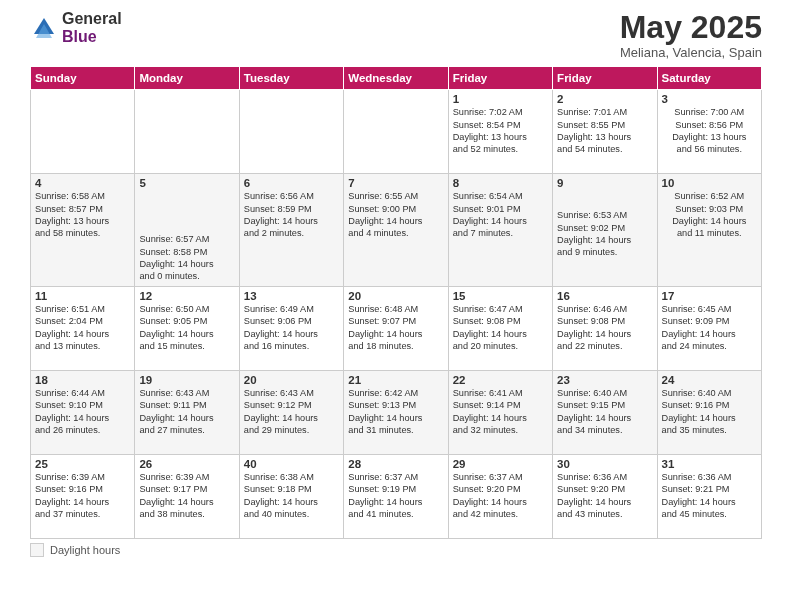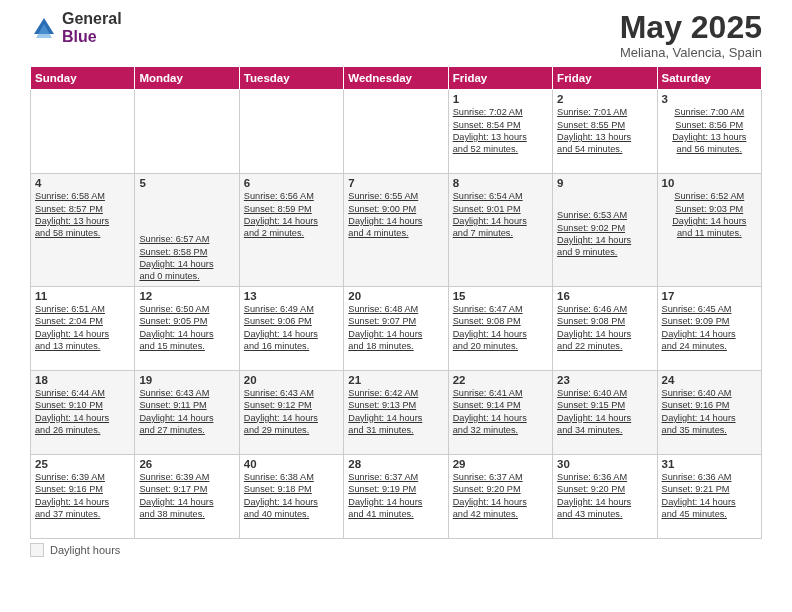--- a/index.html
+++ b/index.html
@@ -86,21 +86,20 @@
     .day-num {
       font-size: 11.5px;
       font-weight: bold;
       color: #333;
       margin-bottom: 1px;
     }
     .day-info {
       font-size: 9.2px;
       color: #333;
       line-height: 1.35;
-      text-decoration: underline;
     }
     .empty-cell {
       background: #fff !important;
     }
     .legend {
       display: flex;
       align-items: center;
       gap: 6px;
       margin-top: 4px;
       font-size: 11px;

